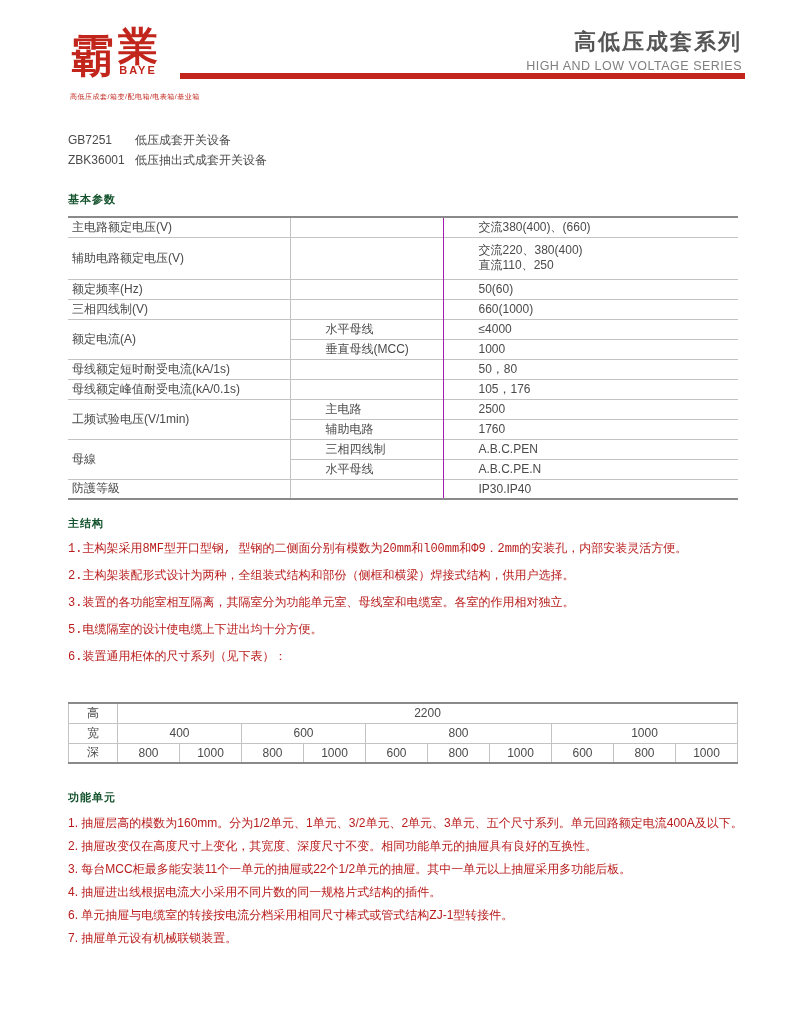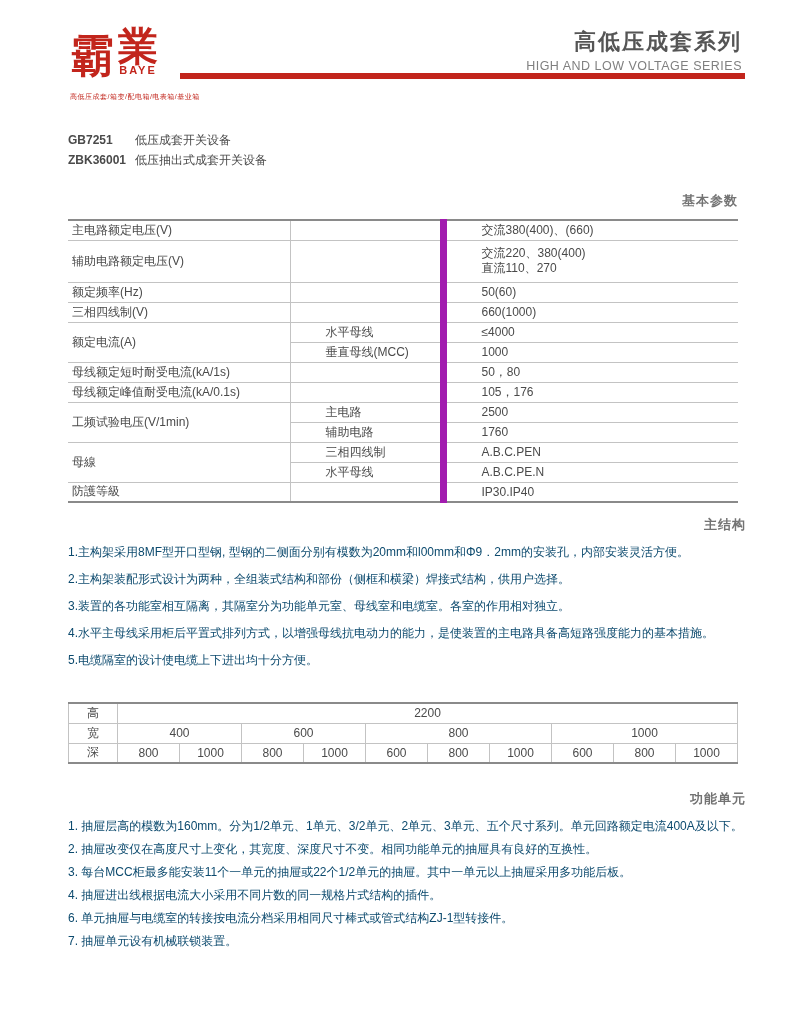--- a/index.html
+++ b/index.html
@@ -20,39 +20,39 @@
   .logo-tagline { position:absolute; left:0; top:66px; font-size:7px; color:#c2251c;
                   white-space:nowrap; letter-spacing:0.5px; }
   .header-title { position:absolute; right:58px; top:27px; text-align:right; }
   .title-cn { font-size:22px; font-weight:bold; color:#555555; letter-spacing:2px; }
   .title-en { font-size:12.5px; color:#808080; margin-top:2px; letter-spacing:0.5px; }
   .red-bar { position:absolute; left:180px; top:73px; width:565px; height:6px; background:#c2251c; }
 
   
   .standards { position:absolute; left:68px; top:130px; font-size:12px; }
   .standard-row { display:flex; height:20px; align-items:center; }
-  .standard-code { width:67px;font-weight:bold; }
+  .standard-code { width:67px; }
   .standard-desc { }
 
   
-  .section-heading { font-size:13px; font-weight:bold; color:#737373; letter-spacing:1px;text-align:right; }
+  .section-heading { font-size:11px; font-weight:bold; color:#14532d; letter-spacing:1px; }
 
   .section-basic { position:absolute; left:68px; top:192px; width:670px; }
   .main-table { width:670px; border-collapse:collapse; table-layout:fixed; font-size:12px;
                 color:#4a4a4a; margin-top:9px; border-top:2px solid #8a8a8a; border-bottom:2px solid #8a8a8a; }
   .main-table td { height:20px; vertical-align:middle; border-top:1px solid #c3c3c3; }
   .main-table tr:first-child > td { border-top:none; }
   .main-table td.c1 { padding-left:4px; border-right:1px solid #c3c3c3; }
-  .main-table td.c2 { padding-left:35px; border-right:7px solid #a21caf; }
+  .main-table td.c2 { padding-left:35px; border-right:1px solid #a21caf; }
   .main-table td.c3 { padding-left:35px; }
   .main-table tr.tall td { height:42px; }
   .val-line { line-height:15px; }
 
-  .section-structure { position:absolute; left:68px; top:516px; width:678px; }
-  .text-list { margin-top:11px; font-size:12px; color:#0c4a6e; }
+  .section-structure { position:absolute; left:68px; top:516px; width:678px;font-family:Liberation Mono, monospace; }
+  .text-list { margin-top:11px; font-size:12px; color:#b91c1c; }
   .text-list p { line-height:14px; margin-bottom:13px; white-space:nowrap; }
 
   .size-table-wrap { position:absolute; left:68px; top:702px; width:670px; }
   .size-table { width:670px; border-collapse:collapse; table-layout:fixed; font-size:12px;
                 color:#4a4a4a; border-top:2px solid #8a8a8a; border-bottom:2px solid #8a8a8a; }
   .size-table td { height:20px; text-align:center; vertical-align:middle; border:1px solid #c3c3c3; }
   .size-table col.sz-label { width:49px; }
 
   .section-func { position:absolute; left:68px; top:790px; width:678px; }
   .text-list.compact p { margin-bottom:9px; }
@@ -103,21 +103,21 @@
         <tr>
           <td class="c1">主电路额定电压(V)</td>
           <td class="c2"></td>
           <td class="c3">交流380(400)、(660)</td>
         </tr>
         <tr class="tall">
           <td class="c1">辅助电路额定电压(V)</td>
           <td class="c2"></td>
           <td class="c3">
             <div class="val-line">交流220、380(400)</div>
-            <div class="val-line">直流110、270</div>
+            <div class="val-line">直流110、250</div>
           </td>
         </tr>
         <tr>
           <td class="c1">额定频率(Hz)</td>
           <td class="c2"></td>
           <td class="c3">50(60)</td>
         </tr>
         <tr>
           <td class="c1">三相四线制(V)</td>
           <td class="c2"></td>
@@ -168,22 +168,22 @@
       </tbody>
     </table>
   </div>
 
   <div class="section-structure">
     <div class="section-heading">主结构</div>
     <div class="text-list">
       <p>1.主构架采用8MF型开口型钢, 型钢的二侧面分别有模数为20mm和l00mm和Φ9．2mm的安装孔，内部安装灵活方便。</p>
       <p>2.主构架装配形式设计为两种，全组装式结构和部份（侧框和横梁）焊接式结构，供用户选择。</p>
       <p>3.装置的各功能室相互隔离，其隔室分为功能单元室、母线室和电缆室。各室的作用相对独立。</p>
-      <p>4.水平主母线采用柜后平置式排列方式，以增强母线抗电动力的能力，是使装置的主电路具备高短路强度能力的基本措施。</p>
       <p>5.电缆隔室的设计使电缆上下进出均十分方便。</p>
+      <p>6.装置通用柜体的尺寸系列（见下表）：</p>
     </div>
   </div>
 
   <div class="size-table-wrap">
     <table class="size-table">
       <colgroup>
         <col class="sz-label">
           <col>
           <col>
           <col>

